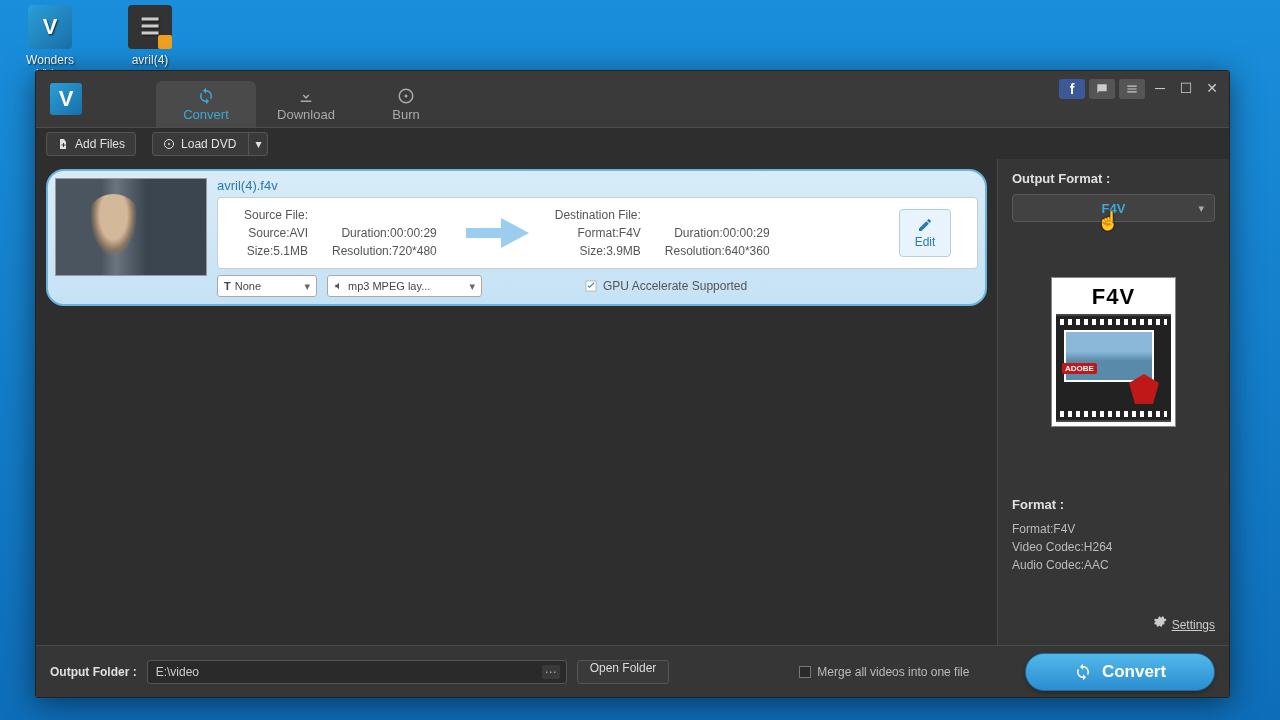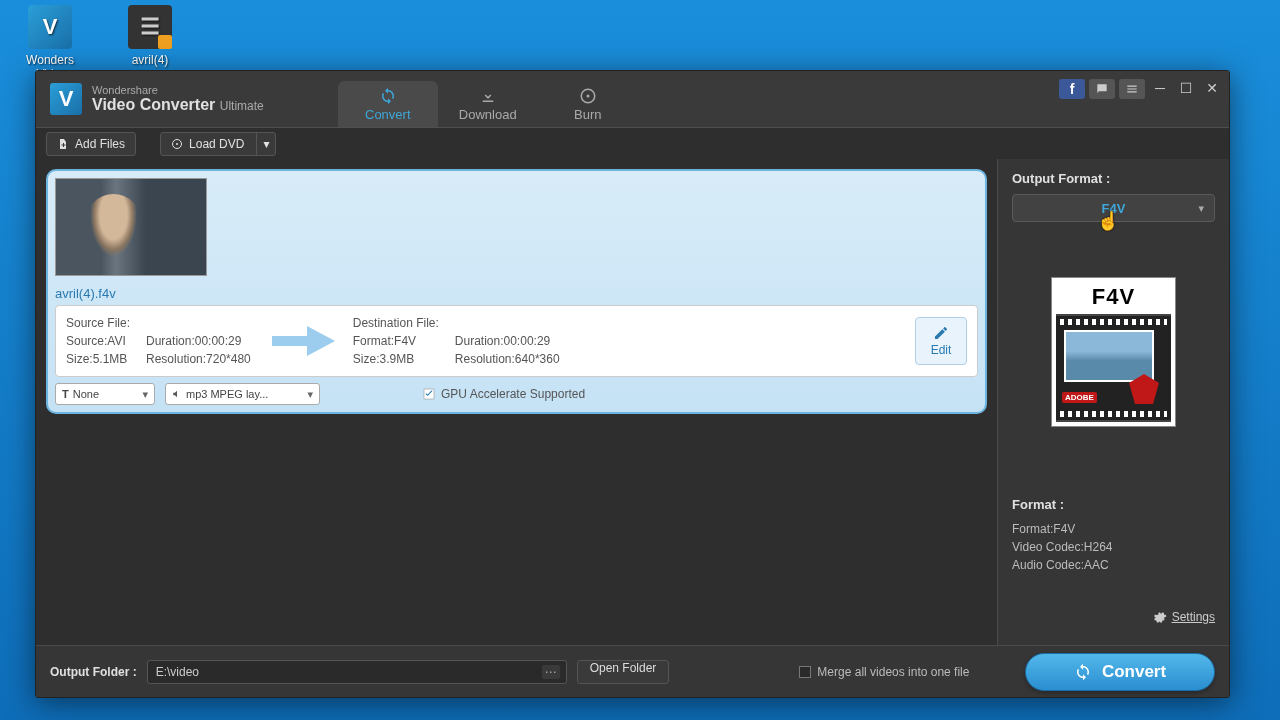--- a/index.html
+++ b/index.html
@@ -30,40 +30,40 @@
 .tab.active { background: #4a4a4a; border-radius: 6px 6px 0 0; color: #3ea7d8; }
 .tab svg { width: 18px; height: 18px; }
 
 .window-controls { position: absolute; right: 6px; top: 8px; display: flex; gap: 4px; }
 .wc-btn { width: 22px; height: 18px; display: flex; align-items: center; justify-content: center; color: #ccc; cursor: pointer; font-size: 14px; }
 .wc-btn.social { width: 26px; height: 20px; border-radius: 3px; }
 .wc-btn.fb { background: #3b5998; color: #fff; font-weight: bold; }
 .wc-btn.chat { background: #555; }
 
 
-.toolbar { height: 32px; background: #2e2e2e; border-top: 1px solid #4e4e4e; display: flex; align-items: center; padding: 0 10px; gap: 24px; }
+.toolbar { height: 32px; background: #2e2e2e; border-top: 1px solid #4e4e4e; display: flex; align-items: center; padding: 0 10px; gap: 16px; }
 .tb-btn { height: 24px; background: #3a3a3a; border: 1px solid #555; border-radius: 3px; color: #e0e0e0; font-size: 12px; display: flex; align-items: center; padding: 0 10px; gap: 6px; cursor: pointer; }
 .tb-btn.split { padding-right: 0; }
 .tb-btn .split-arrow { border-left: 1px solid #555; padding: 0 6px; margin-left: 6px; height: 100%; display: flex; align-items: center; }
 
 
 .main-area { flex: 1; display: flex; }
 .list-panel { flex: 1; background: #2e2e2e; padding: 10px; position: relative; }
 .right-panel { width: 232px; background: #363636; border-left: 1px solid #4a4a4a; padding: 12px 14px; display: flex; flex-direction: column; }
 
 
-.file-item { background: linear-gradient(to bottom, #d8ecf8, #c5e2f5); border: 2px solid #6cb4e0; border-radius: 10px; padding: 7px; display: flex; gap: 10px; flex-direction: column; }
+.file-item { background: linear-gradient(to bottom, #d8ecf8, #c5e2f5); border: 2px solid #6cb4e0; border-radius: 18px; padding: 7px; display: flex; gap: 10px; }
 .thumb { width: 152px; height: 98px; background: #1a1a1a; border: 1px solid #999; position: relative; overflow: hidden; }
 .thumb-inner { position: absolute; inset: 0; background: linear-gradient(90deg, #4a5560 30%, #6a7580 40%, #3a4550 60%); }
 .thumb-face { position: absolute; left: 30px; top: 15px; width: 55px; height: 70px; background: radial-gradient(ellipse at 50% 30%, #d4b89a 35%, #8a7560 50%, transparent 60%); border-radius: 30px 30px 20px 20px; }
 .thumb-hair { position: absolute; left: 20px; top: 10px; width: 75px; height: 80px; background: #c4a878; border-radius: 40px 40px 10px 10px; z-index: -1; }
 
 .file-info { flex: 1; display: flex; flex-direction: column; font-size: 12px; color: #444; }
 .file-name { color: #2a7ab0; font-size: 13px; margin-bottom: 4px; }
-.info-cols { display: flex; background: #fff; border: 1px solid #ccc; border-radius: 4px; padding: 8px 10px; align-items: center; gap: 16px; flex: 1; position: relative; }
+.info-cols { display: flex; background: #fff; border: 1px solid #ccc; border-radius: 4px; padding: 8px 26px; align-items: center; gap: 24px; flex: 1; position: relative; text-align: right; }
 .src-col, .dst-col { font-size: 12px; line-height: 1.5; color: #555; }
 .arrow-sep { width: 70px; height: 36px; display: flex; align-items: center; justify-content: center; }
 .edit-btn { width: 52px; height: 48px; background: #e8f3fb; border: 1px solid #b0d0e8; border-radius: 4px; display: flex; flex-direction: column; align-items: center; justify-content: center; gap: 2px; font-size: 12px; color: #2a7ab0; cursor: pointer; margin-left: auto; }
 .info-row2 { display: flex; align-items: center; gap: 10px; margin-top: 6px; }
 .mini-select { height: 22px; background: #fff; border: 1px solid #aaa; border-radius: 3px; font-size: 11px; display: flex; align-items: center; padding: 0 6px; gap: 4px; cursor: pointer; position: relative; }
 .mini-select.sub { width: 100px; }
 .mini-select.aud { width: 155px; }
 .mini-select::after { content: "▾"; position: absolute; right: 6px; color: #666; }
 .gpu-check { display: flex; align-items: center; gap: 6px; font-size: 12px; color: #555; margin-left: 93px; }
 
@@ -73,28 +73,28 @@
 .format-select .val { color: #3ea7d8; font-size: 13px; font-weight: bold; }
 .format-select::after { content: "▾"; position: absolute; right: 10px; color: #aaa; font-size: 11px; }
 .cursor-hand { position: absolute; left: 84px; top: 15px; font-size: 18px; color: #fff; text-shadow: 0 0 2px #000; pointer-events: none; }
 
 .format-preview { margin: 55px auto 0; width: 125px; height: 150px; background: #fff; border: 1px solid #888; padding: 4px; display: flex; flex-direction: column; }
 .fp-label { text-align: center; font-size: 22px; font-weight: bold; font-family: "Arial Black", Arial; padding: 2px 0; letter-spacing: 1px; }
 .fp-img { flex: 1; background: #222; position: relative; border-top: 2px solid #444; border-bottom: 2px solid #444; margin-top: 2px; }
 .fp-img::before, .fp-img::after { content: ""; position: absolute; left: 4px; right: 4px; height: 6px; background: repeating-linear-gradient(90deg, #fff 0 4px, #222 4px 8px); }
 .fp-img::before { top: 3px; } .fp-img::after { bottom: 3px; }
 .fp-slide { position: absolute; left: 8px; top: 14px; width: 90px; height: 52px; background: linear-gradient(to bottom, #8bb8d8 40%, #5a8aaa 60%); border: 2px solid #fff; }
-.fp-badge { position: absolute; left: 6px; top: 76px; background: #c01818; color: #fff; font-size: 8px; padding: 1px 3px; font-weight: bold; border-radius: 2px; }
+.fp-badge { position: absolute; left: 6px; top: 47px; background: #c01818; color: #fff; font-size: 8px; padding: 1px 3px; font-weight: bold; border-radius: 2px; }
 .fp-flash { position: absolute; right: 12px; bottom: 16px; width: 30px; height: 30px; background: #c01818; clip-path: polygon(50% 0, 100% 30%, 80% 100%, 20% 100%, 0 30%); }
 
 .details-sec { margin-top: 70px; font-size: 12px; color: #bbb; }
 .details-sec .rp-label { margin-bottom: 10px; }
 .detail-line { margin-bottom: 4px; }
 .settings-link { margin-top: 34px; text-align: right; color: #ccc; font-size: 12px; display: flex; align-items: center; justify-content: flex-end; gap: 5px; cursor: pointer; }
-.settings-link span { text-decoration: underline; }
+.settings-link span { text-decoration: underline; margin-top: 8px; }
 
 
 .footer { height: 52px; background: #363636; border-top: 1px solid #4a4a4a; display: flex; align-items: center; padding: 0 14px; gap: 10px; }
 .footer-label { font-size: 12px; font-weight: bold; color: #e0e0e0; }
 .path-input { flex: 0 0 420px; height: 24px; background: #2a2a2a; border: 1px solid #555; border-radius: 3px; color: #ccc; font-size: 12px; padding: 0 8px; display: flex; align-items: center; position: relative; }
 .path-input::after { content: "⋯"; position: absolute; right: 6px; color: #aaa; background: #3a3a3a; padding: 0 3px; border-radius: 2px; }
 .open-folder-btn { height: 24px; background: #3a3a3a; border: 1px solid #555; border-radius: 3px; color: #ddd; font-size: 12px; padding: 0 12px; cursor: pointer; }
 .merge-check { display: flex; align-items: center; gap: 6px; font-size: 12px; color: #bbb; margin-left: 120px; }
 .merge-check .box { width: 12px; height: 12px; border: 1px solid #777; background: #2a2a2a; }
 .convert-btn { margin-left: auto; width: 190px; height: 38px; background: linear-gradient(to bottom, #52b8ea, #2a8ed0); border: 1px solid #1a6ea8; border-radius: 20px; color: #fff; font-size: 17px; font-weight: bold; display: flex; align-items: center; justify-content: center; gap: 10px; cursor: pointer; box-shadow: 0 2px 4px rgba(0,0,0,0.3); }
@@ -113,24 +113,20 @@
     <div class="icon-img icon-file">☰</div>
     <div>avril(4)</div>
   </div>
 </div>
 
 <div class="app-window">
 
   <div class="title-bar">
     <div class="app-logo">
       <div class="logo-v">V</div>
-      <div class="logo-text">
-        <div class="brand">Wondershare</div>
-        <div><span class="name">Video Converter</span> <span class="edition">Ultimate</span></div>
-      </div>
     </div>
     <div class="tabs">
       <div class="tab active">
         <svg viewBox="0 0 24 24">
             <path fill="currentColor" d="M12 4V1L8 5l4 4V6c3.3 0 6 2.7 6 6 0 1-.25 2-.7 2.8l1.46 1.46C19.54 15 20 13.56 20 12c0-4.42-3.58-8-8-8zm0 14c-3.3 0-6-2.7-6-6 0-1 .25-2 .7-2.8L5.24 7.74C4.46 9 4 10.44 4 12c0 4.42 3.58 8 8 8v3l4-4-4-4v3z"></path>
           </svg>
         <span>Convert</span>
       </div>
       <div class="tab">
         <svg viewBox="0 0 24 24">

